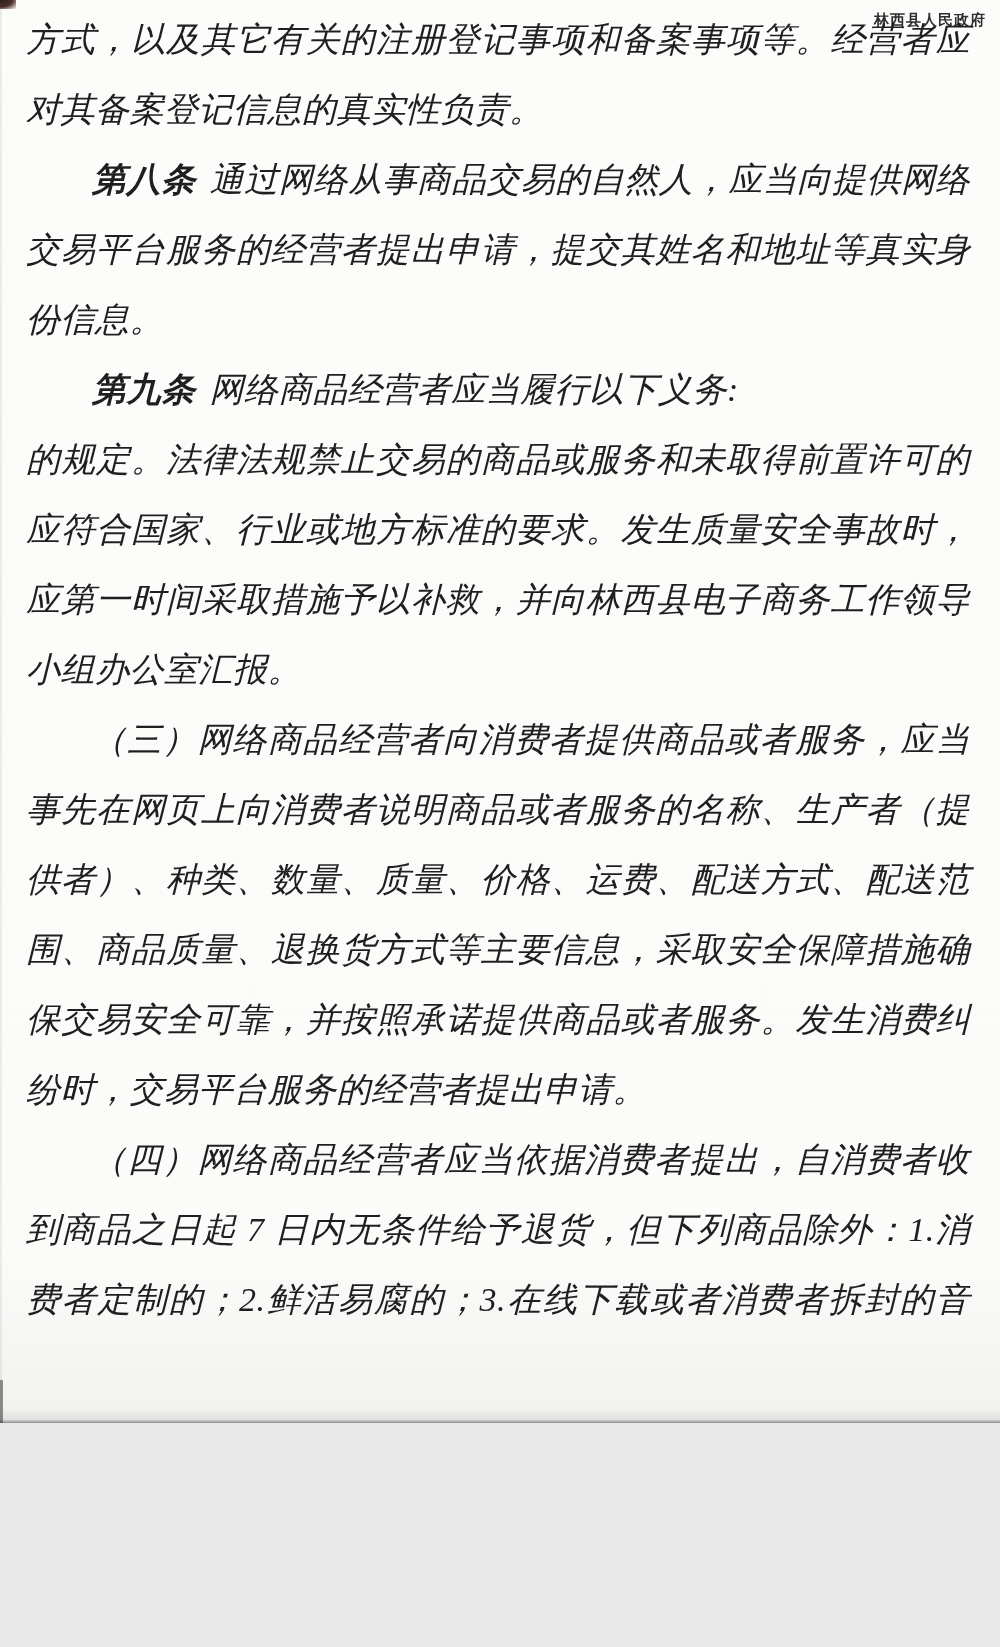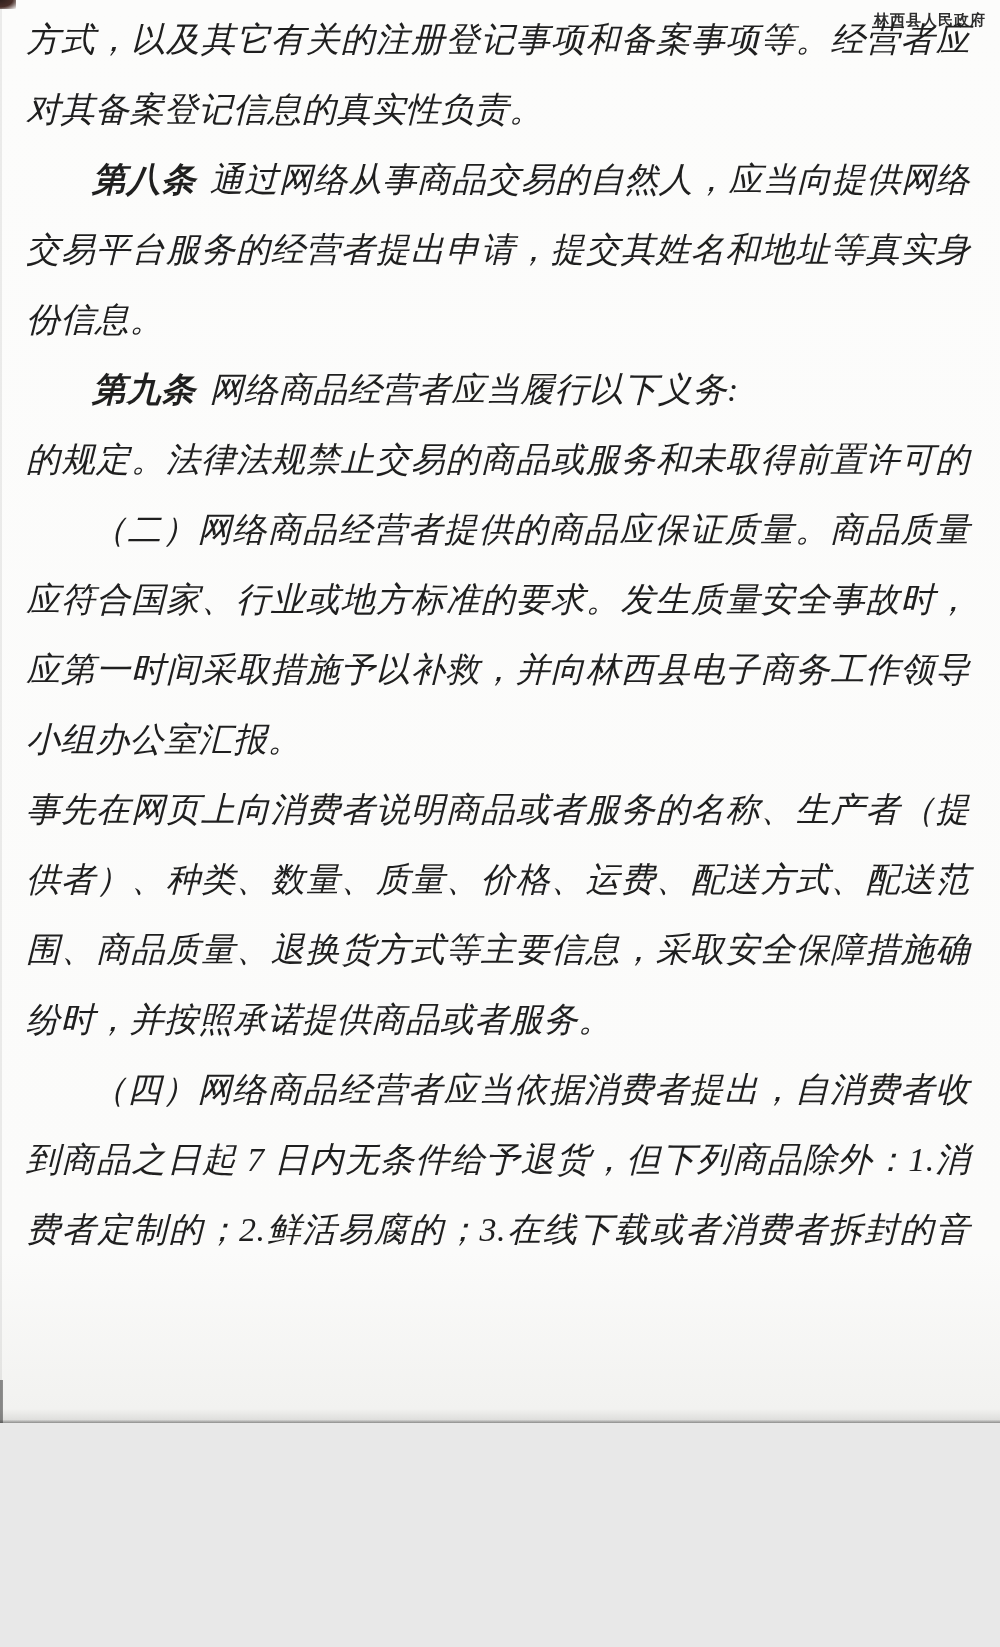--- a/index.html
+++ b/index.html
@@ -96,28 +96,29 @@
   <div class="watermark">林西县人民政府</div>
 
   <div class="doc">
     <div class="ln full">方式，以及其它有关的注册登记事项和备案事项等。经营者应</div>
     <div class="ln end">对其备案登记信息的真实性负责。</div>
     <div class="ln full indent"><span class="bold">第八条</span><span>通过网络从事商品交易的自然人，应当向提供网络</span></div>
     <div class="ln full">交易平台服务的经营者提出申请，提交其姓名和地址等真实身</div>
     <div class="ln end">份信息。</div>
     <div class="ln end indent"><span class="bold">第九条</span><span>网络商品经营者应当履行以下义务:</span></div>
     <div class="ln full">的规定。法律法规禁止交易的商品或服务和未取得前置许可的</div>
-    <div class="ln full indent">（二）网络商品经营者提供的商品应保证质量。商品质量</div>
     <div class="ln full">应符合国家、行业或地方标准的要求。发生质量安全事故时，</div>
     <div class="ln full">应第一时间采取措施予以补救，并向林西县电子商务工作领导</div>
     <div class="ln end">小组办公室汇报。</div>
+    <div class="ln full indent">（三）网络商品经营者向消费者提供商品或者服务，应当</div>
     <div class="ln full">事先在网页上向消费者说明商品或者服务的名称、生产者（提</div>
     <div class="ln full">供者）、种类、数量、质量、价格、运费、配送方式、配送范</div>
     <div class="ln full">围、商品质量、退换货方式等主要信息，采取安全保障措施确</div>
-    <div class="ln end">纷时，并按照承诺提供商品或者服务。</div>
+    <div class="ln full">保交易安全可靠，并按照承诺提供商品或者服务。发生消费纠</div>
+    <div class="ln end">纷时，交易平台服务的经营者提出申请。</div>
     <div class="ln full indent">（四）网络商品经营者应当依据消费者提出，自消费者收</div>
     <div class="ln full">到商品之日起 7 日内无条件给予退货，但下列商品除外：1.消</div>
     <div class="ln full">费者定制的；2.鲜活易腐的；3.在线下载或者消费者拆封的音</div>
   </div>
 
   <div class="page-number">- 4 -</div>
 
 </div>
 
 </body></html>

